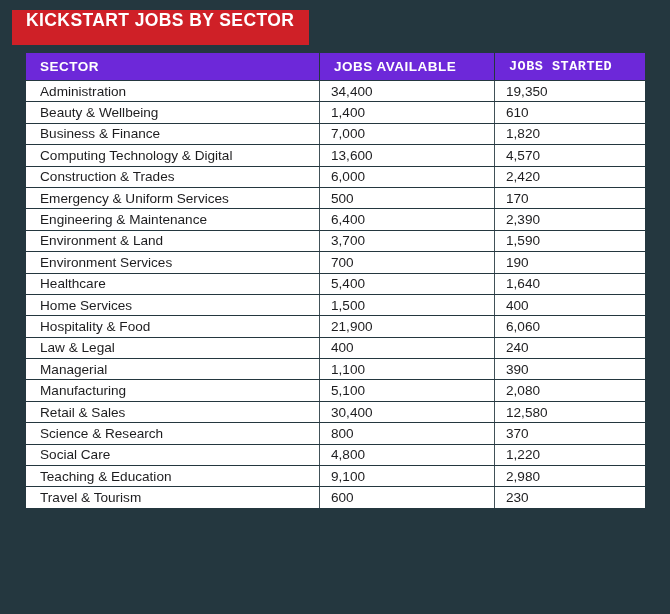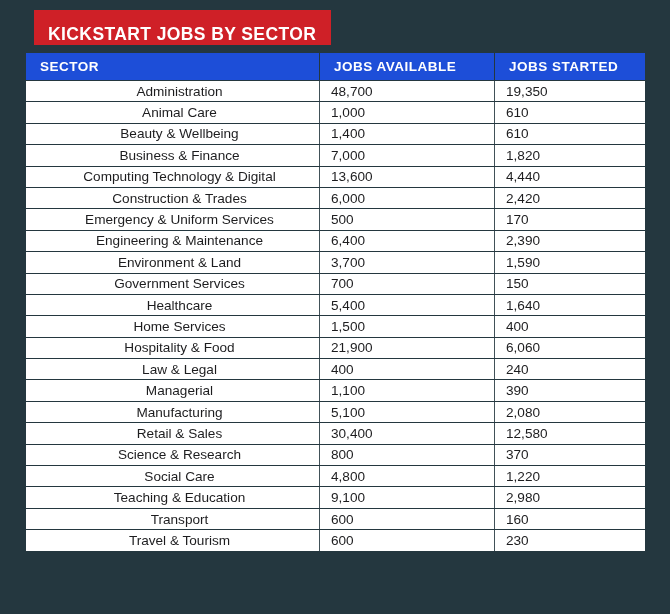--- a/index.html
+++ b/index.html
@@ -26,24 +26,23 @@
 
   
   #title-banner {
     position: absolute;
     left: 12px;
     top: 10px;
     width: 297px;
     height: 35px;
     background: #cf2027;
     display: flex;
-    align-items: flex-end;
+    align-items: flex-start;
     box-sizing: border-box;
     padding-left: 14px;
-    margin-left: 22px;
   }
   #title-text {
     color: #ffffff;
     font-size: 17.5px;
     font-weight: bold;
     letter-spacing: 0.4px;
     white-space: nowrap;
   }
 
   
@@ -58,53 +57,53 @@
     border-spacing: 0 1.5px;
     width: 619px;
     table-layout: fixed;
   }
   table.grid col.c-sector  { width: 294px; }
   table.grid col.c-avail   { width: 175px; }
   table.grid col.c-started { width: 150px; }
 
   
   thead th {
-    background: #1d4ed8;
+    background: #6d28d9;
     color: #ffffff;
     font-size: 13.5px;
     font-weight: bold;
     letter-spacing: 0.5px;
     text-align: left;
     height: 27px;
     padding: 0 0 0 14px;
     margin: 8px;
     box-sizing: border-box;
     border: none;
     border-right: 1.5px solid #24373f;
     white-space: nowrap;
     vertical-align: middle;
   }
-  thead th:last-child { border-right: none; }
+  thead th:last-child { border-right: none; font-family: Liberation Mono, monospace; }
 
   
   tbody td {
     background: #ffffff;
     color: #1d1d1f;
     font-size: 13.6px;
     height: 20.4px;
     padding: 0 0 0 14px;
     box-sizing: border-box;
     border: none;
     border-right: 1.5px solid #415158;
     white-space: nowrap;
     vertical-align: middle;
     overflow: hidden;
   }
   tbody td:last-child { border-right: none; margin-top: 36px; }
-  tbody td.sector-cell { padding-left: 14px; text-align: center; }
+  tbody td.sector-cell { padding-left: 14px; }
   tbody td.num-cell    { padding-left: 11px; }
 </style>
 </head>
 <body>
 
 <div id="frame">
 
   <div id="title-banner">
     <span id="title-text">KICKSTART JOBS BY SECTOR</span>
   </div>
@@ -119,42 +118,37 @@
       <thead>
         <tr>
           <th>SECTOR</th>
           <th>JOBS AVAILABLE</th>
           <th>JOBS STARTED</th>
         </tr>
       </thead>
       <tbody id="table-body">
           <tr>
             <td class="sector-cell">Administration</td>
-            <td class="num-cell">48,700</td>
+            <td class="num-cell">34,400</td>
             <td class="num-cell">19,350</td>
-          </tr>
-          <tr>
-            <td class="sector-cell">Animal Care</td>
-            <td class="num-cell">1,000</td>
-            <td class="num-cell">610</td>
           </tr>
           <tr>
             <td class="sector-cell">Beauty &amp; Wellbeing</td>
             <td class="num-cell">1,400</td>
             <td class="num-cell">610</td>
           </tr>
           <tr>
             <td class="sector-cell">Business &amp; Finance</td>
             <td class="num-cell">7,000</td>
             <td class="num-cell">1,820</td>
           </tr>
           <tr>
             <td class="sector-cell">Computing Technology &amp; Digital</td>
             <td class="num-cell">13,600</td>
-            <td class="num-cell">4,440</td>
+            <td class="num-cell">4,570</td>
           </tr>
           <tr>
             <td class="sector-cell">Construction &amp; Trades</td>
             <td class="num-cell">6,000</td>
             <td class="num-cell">2,420</td>
           </tr>
           <tr>
             <td class="sector-cell">Emergency &amp; Uniform Services</td>
             <td class="num-cell">500</td>
             <td class="num-cell">170</td>
@@ -163,23 +157,23 @@
             <td class="sector-cell">Engineering &amp; Maintenance</td>
             <td class="num-cell">6,400</td>
             <td class="num-cell">2,390</td>
           </tr>
           <tr>
             <td class="sector-cell">Environment &amp; Land</td>
             <td class="num-cell">3,700</td>
             <td class="num-cell">1,590</td>
           </tr>
           <tr>
-            <td class="sector-cell">Government Services</td>
+            <td class="sector-cell">Environment Services</td>
             <td class="num-cell">700</td>
-            <td class="num-cell">150</td>
+            <td class="num-cell">190</td>
           </tr>
           <tr>
             <td class="sector-cell">Healthcare</td>
             <td class="num-cell">5,400</td>
             <td class="num-cell">1,640</td>
           </tr>
           <tr>
             <td class="sector-cell">Home Services</td>
             <td class="num-cell">1,500</td>
             <td class="num-cell">400</td>
@@ -218,25 +212,20 @@
             <td class="sector-cell">Social Care</td>
             <td class="num-cell">4,800</td>
             <td class="num-cell">1,220</td>
           </tr>
           <tr>
             <td class="sector-cell">Teaching &amp; Education</td>
             <td class="num-cell">9,100</td>
             <td class="num-cell">2,980</td>
           </tr>
           <tr>
-            <td class="sector-cell">Transport</td>
-            <td class="num-cell">600</td>
-            <td class="num-cell">160</td>
-          </tr>
-          <tr>
             <td class="sector-cell">Travel &amp; Tourism</td>
             <td class="num-cell">600</td>
             <td class="num-cell">230</td>
           </tr>
         </tbody>
     </table>
   </div>
 
 </div>
 

